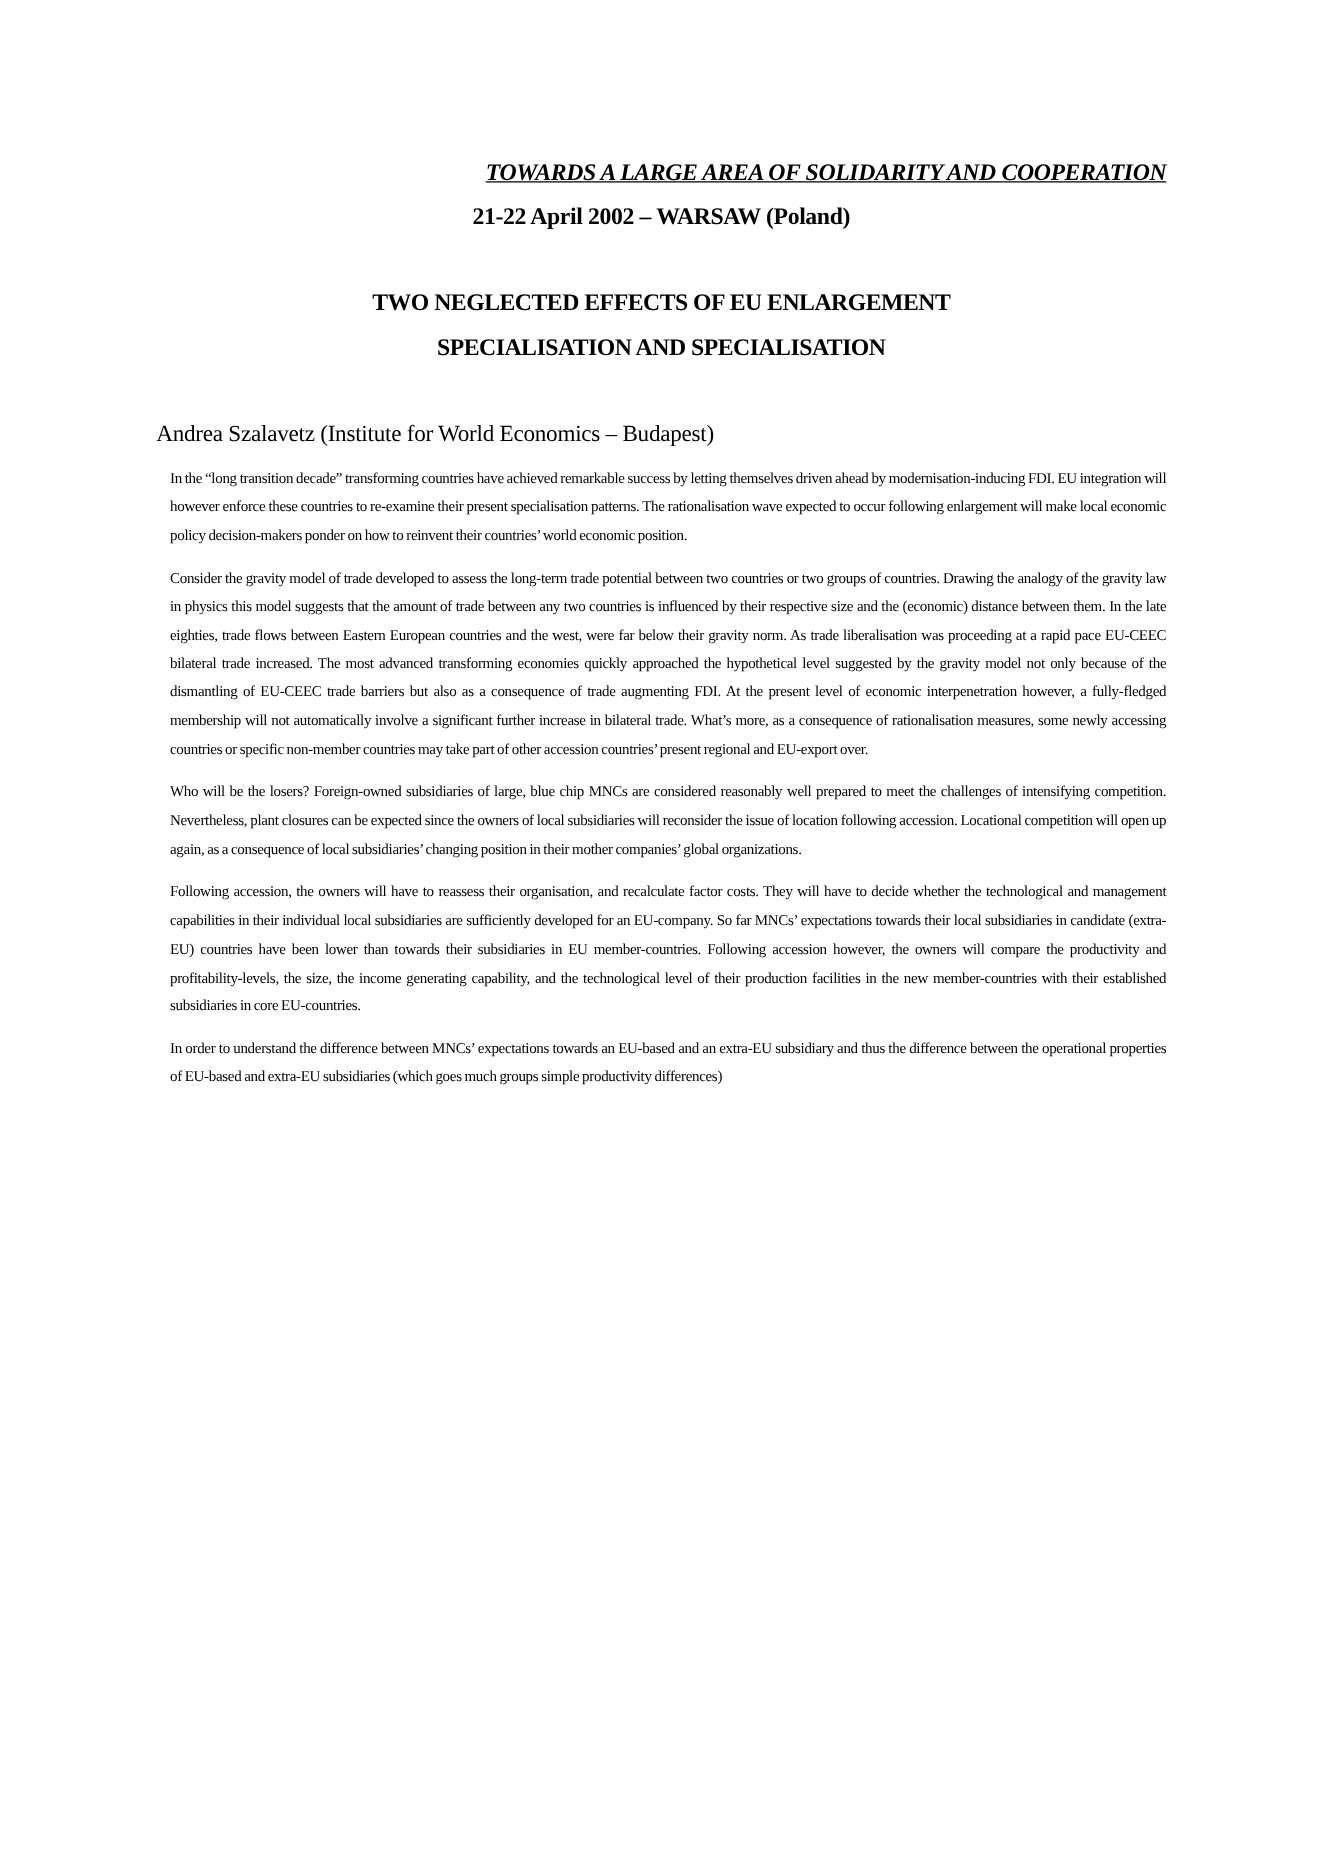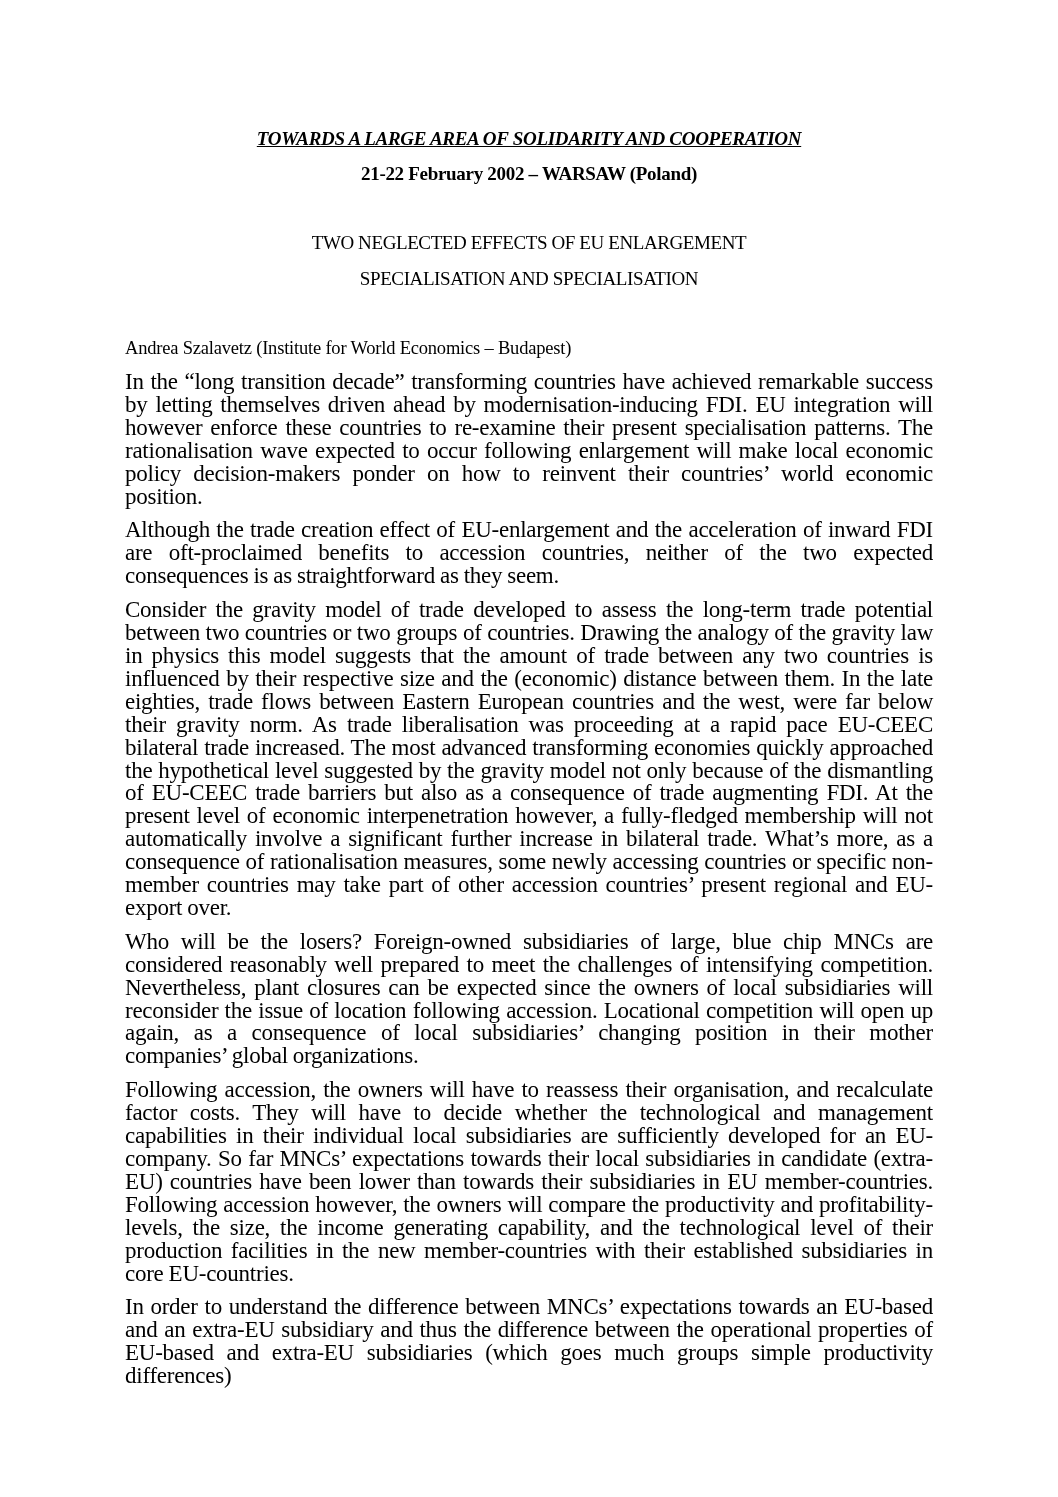--- a/index.html
+++ b/index.html
@@ -19,21 +19,21 @@
       position: absolute;
       left: 125px;
       top: 0;
       width: 808px;
     }
     .conf-title {
       position: absolute;
       top: 127px;
       left: 0;
       width: 808px;
-      text-align: center;
+      text-align: right;
       font-size: 19px;
       font-weight: bold;
       font-style: italic;
       text-decoration: underline;
       letter-spacing: -0.3px;
       line-height: 24px;
       margin: 0;
     }
     .conf-date {
       position: absolute;
@@ -46,21 +46,21 @@
       letter-spacing: -0.3px;
       line-height: 24px;
       margin: 0;
     }
     .paper-title {
       position: absolute;
       left: 0;
       width: 808px;
       text-align: center;
       font-size: 19px;
-      font-weight: normal;
+      font-weight: bold;
       letter-spacing: -0.4px;
       line-height: 24px;
       margin: 0;
     }
     .paper-title.l1 { top: 231px; }
     .paper-title.l2 { top: 267px; }
     .author {
       position: absolute;
       top: 336px;
       left: 0;
@@ -71,42 +71,41 @@
       letter-spacing: -0.2px;
       margin: 0;
     }
     .body-text {
       position: absolute;
       top: 371px;
       left: 0;
       width: 808px;
     }
     .para {
-      font-size: 23px;
+      font-size: 12px;
       line-height: 22.9px;
       text-align: justify;
-      margin: 0 0 11px 0;
+      margin: 0 0 11px 11px;
       letter-spacing: -0.25px;
       word-spacing: -0.5px;
       hyphens: none;
     }
   </style>
 </head>
 <body>
 
 <div class="page">
   <h1 class="conf-title">TOWARDS A LARGE AREA OF SOLIDARITY AND COOPERATION</h1>
-  <h2 class="conf-date">21-22 February 2002 – WARSAW (Poland)</h2>
+  <h2 class="conf-date">21-22 April 2002 – WARSAW (Poland)</h2>
 
   <h2 class="paper-title l1">TWO NEGLECTED EFFECTS OF EU ENLARGEMENT</h2>
   <h2 class="paper-title l2">SPECIALISATION AND SPECIALISATION</h2>
 
   <p class="author">Andrea Szalavetz (Institute for World Economics – Budapest)</p>
 
   <div class="body-text">
     <p class="para">In the “long transition decade” transforming countries have achieved remarkable success by letting themselves driven ahead by modernisation-inducing FDI. EU integration will however enforce these countries to re-examine their present specialisation patterns. The rationalisation wave expected to occur following enlargement will make local economic policy decision-makers ponder on how to reinvent their countries’ world economic position.</p>
-    <p class="para">Although the trade creation effect of EU-enlargement and the acceleration of inward FDI are oft-proclaimed benefits to accession countries, neither of the two expected consequences is as straightforward as they seem.</p>
     <p class="para">Consider the gravity model of trade developed to assess the long-term trade potential between two countries or two groups of countries. Drawing the analogy of the gravity law in physics this model suggests that the amount of trade between any two countries is influenced by their respective size and the (economic) distance between them. In the late eighties, trade flows between Eastern European countries and the west, were far below their gravity norm. As trade liberalisation was proceeding at a rapid pace EU-CEEC bilateral trade increased. The most advanced transforming economies quickly approached the hypothetical level suggested by the gravity model not only because of the dismantling of EU-CEEC trade barriers but also as a consequence of trade augmenting FDI. At the present level of economic interpenetration however, a fully-fledged membership will not automatically involve a significant further increase in bilateral trade. What’s more, as a consequence of rationalisation measures, some newly accessing countries or specific non-member countries may take part of other accession countries’ present regional and EU-export over.</p>
     <p class="para">Who will be the losers? Foreign-owned subsidiaries of large, blue chip MNCs are considered reasonably well prepared to meet the challenges of intensifying competition. Nevertheless, plant closures can be expected since the owners of local subsidiaries will reconsider the issue of location following accession. Locational competition will open up again, as a consequence of local subsidiaries’ changing position in their mother companies’ global organizations.</p>
     <p class="para">Following accession, the owners will have to reassess their organisation, and recalculate factor costs. They will have to decide whether the technological and management capabilities in their individual local subsidiaries are sufficiently developed for an EU-company. So far MNCs’ expectations towards their local subsidiaries in candidate (extra-EU) countries have been lower than towards their subsidiaries in EU member-countries. Following accession however, the owners will compare the productivity and profitability-levels, the size, the income generating capability, and the technological level of their production facilities in the new member-countries with their established subsidiaries in core EU-countries.</p>
     <p class="para">In order to understand the difference between MNCs’ expectations towards an EU-based and an extra-EU subsidiary and thus the difference between the operational properties of EU-based and extra-EU subsidiaries (which goes much groups simple productivity differences)</p>
   </div>
 </div>
 
 </body></html>

